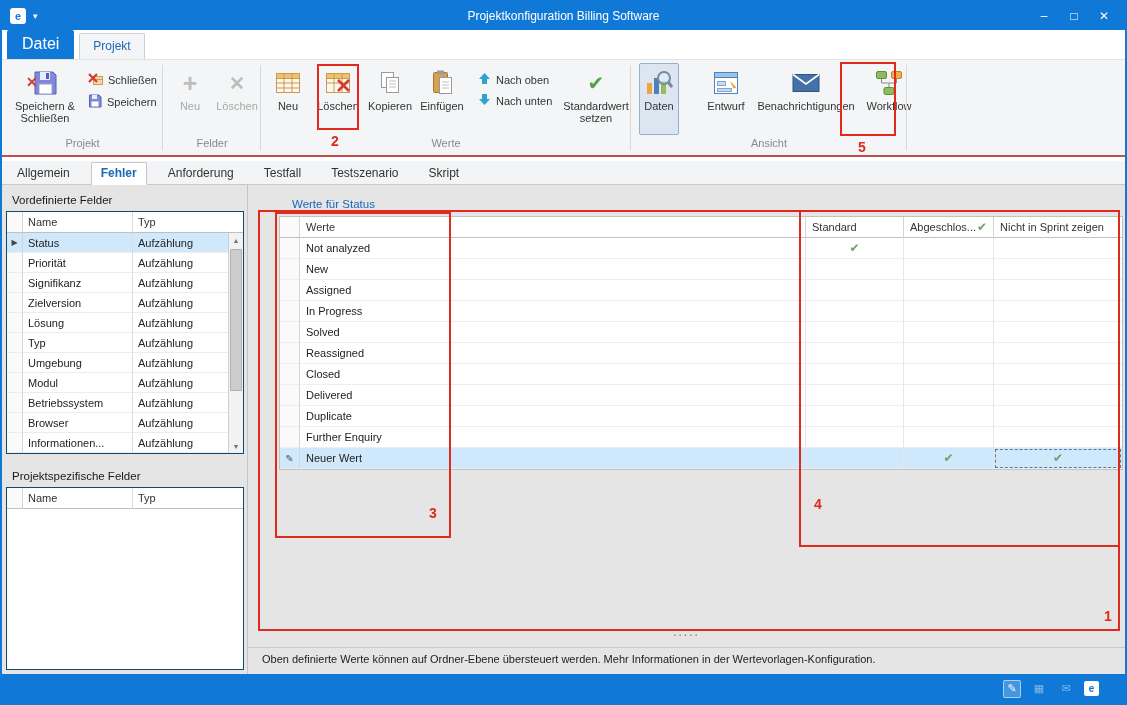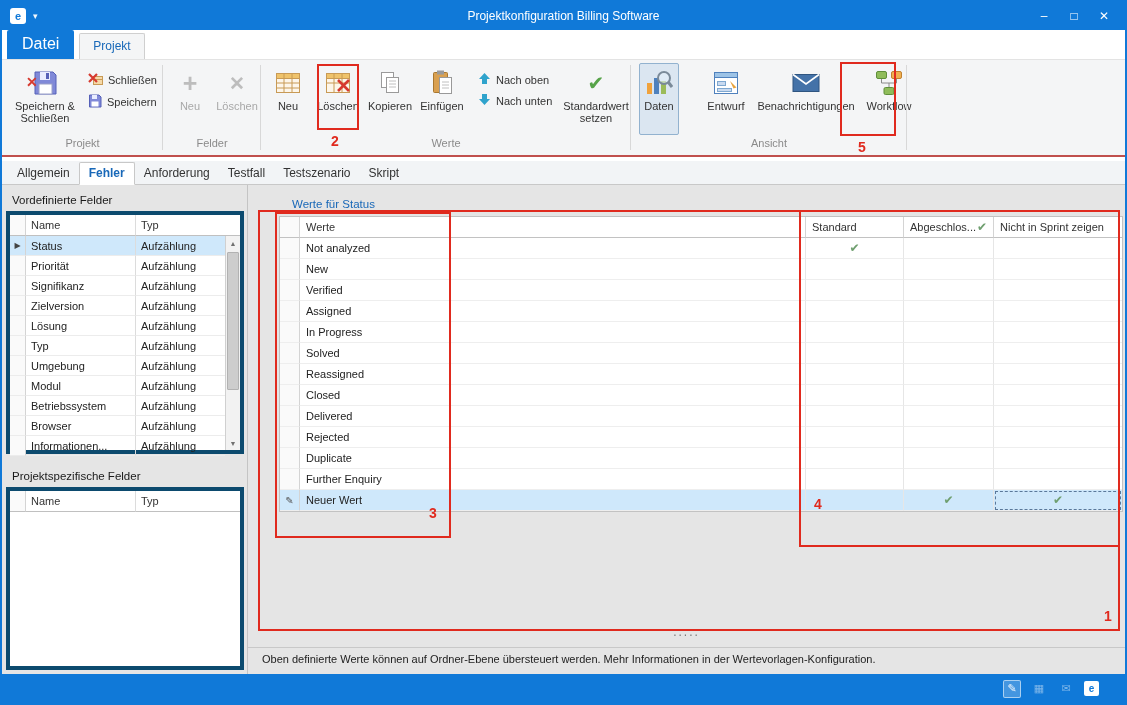--- a/index.html
+++ b/index.html
@@ -34,30 +34,30 @@
   .smallcol{display:flex;flex-direction:column;gap:4px;padding-top:8px;margin-left:4px}
   .smallbtn{display:flex;align-items:center;gap:5px;font-size:11px;color:#333;padding:1px 4px;cursor:default;white-space:nowrap}
   .glyph-plus{font-size:25px;font-weight:bold;color:#bdbdbd;line-height:25px}
   .glyph-x{font-size:19px;font-weight:bold;color:#bdbdbd;line-height:19px}
   .glyph-check-big{font-size:20px;color:#57a349;line-height:20px}
   .overlay-x{position:absolute;left:-5px;top:10px;color:#d6392e;font-weight:bold;font-size:14px}
   .redline{height:2px;background:#c0504d;flex:none}
   .whitegap{height:4px;background:#fff;flex:none}
 
   
-  .doctabs{height:24px;background:#f2f4f6;display:flex;align-items:flex-end;padding-left:6px;gap:0;border-bottom:1px solid #c8c8c8;flex:none}
+  .doctabs{height:24px;background:#f2f4f6;display:flex;align-items:flex-end;padding-left:6px;gap:12px;border-bottom:1px solid #c8c8c8;flex:none}
   .dtab{font-size:12px;color:#333;padding:3px 9px 4px;cursor:default}
   .dtab.active{color:#1868b8;font-weight:bold;background:#fff;border:1px solid #c8c8c8;border-bottom:1px solid #fff;margin-bottom:-1px;border-radius:2px 2px 0 0}
 
   
   .content{flex:1;display:flex;min-height:0;background:#e5e5e5}
   .left-panel{width:246px;border-right:1px solid #c4c4c4;display:flex;flex-direction:column}
   .plabel{font-size:11.5px;color:#1a1a1a;padding:9px 10px 5px}
   .plabel2{padding-top:16px}
-  .lgrid{margin:0 3px 0 4px;border:4px solid #0c4a6e;display:flex;flex-direction:column;background:#fff}
+  .lgrid{margin:0 3px 0 4px;border:1px solid #0c4a6e;display:flex;flex-direction:column;background:#fff}
   .lgrid1{height:243px;flex:none}
   .lgrid2{flex:1;margin-bottom:4px}
   .lrow{display:flex;height:20px;flex:none}
   .lhead{height:21px}
   .lc{font-size:11px;display:flex;align-items:center;padding:0 5px;border-right:1px solid #dcdcdc;border-bottom:1px solid #ececec;color:#222;overflow:hidden;white-space:nowrap}
   .lhead .lc{border-bottom:1px solid #c0c0c0;color:#333;background:#fff}
   .lc.rh{width:16px;padding:0;justify-content:center;background:#fafafa;border-right:1px solid #d4d4d4}
   .lc.nm{width:110px}
   .lc.tp{flex:1;border-right:none}
   .lrow.sel .lc{background:#cfe8fb}
@@ -436,27 +436,20 @@
           </div>
         <div class="vrow">
             <div class="vc rh"></div>
             <div class="vc wt">New</div>
             <div class="vc st"></div>
             <div class="vc ab"></div>
             <div class="vc sp"></div>
           </div>
         <div class="vrow">
             <div class="vc rh"></div>
-            <div class="vc wt">Verified</div>
-            <div class="vc st"></div>
-            <div class="vc ab"></div>
-            <div class="vc sp"></div>
-          </div>
-        <div class="vrow">
-            <div class="vc rh"></div>
             <div class="vc wt">Assigned</div>
             <div class="vc st"></div>
             <div class="vc ab"></div>
             <div class="vc sp"></div>
           </div>
         <div class="vrow">
             <div class="vc rh"></div>
             <div class="vc wt">In Progress</div>
             <div class="vc st"></div>
             <div class="vc ab"></div>
@@ -479,27 +472,20 @@
         <div class="vrow">
             <div class="vc rh"></div>
             <div class="vc wt">Closed</div>
             <div class="vc st"></div>
             <div class="vc ab"></div>
             <div class="vc sp"></div>
           </div>
         <div class="vrow">
             <div class="vc rh"></div>
             <div class="vc wt">Delivered</div>
-            <div class="vc st"></div>
-            <div class="vc ab"></div>
-            <div class="vc sp"></div>
-          </div>
-        <div class="vrow">
-            <div class="vc rh"></div>
-            <div class="vc wt">Rejected</div>
             <div class="vc st"></div>
             <div class="vc ab"></div>
             <div class="vc sp"></div>
           </div>
         <div class="vrow">
             <div class="vc rh"></div>
             <div class="vc wt">Duplicate</div>
             <div class="vc st"></div>
             <div class="vc ab"></div>
             <div class="vc sp"></div>

